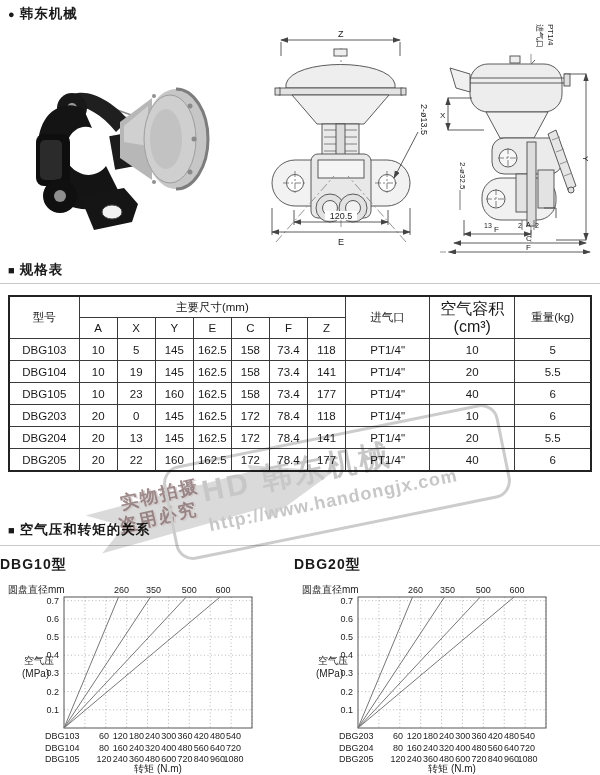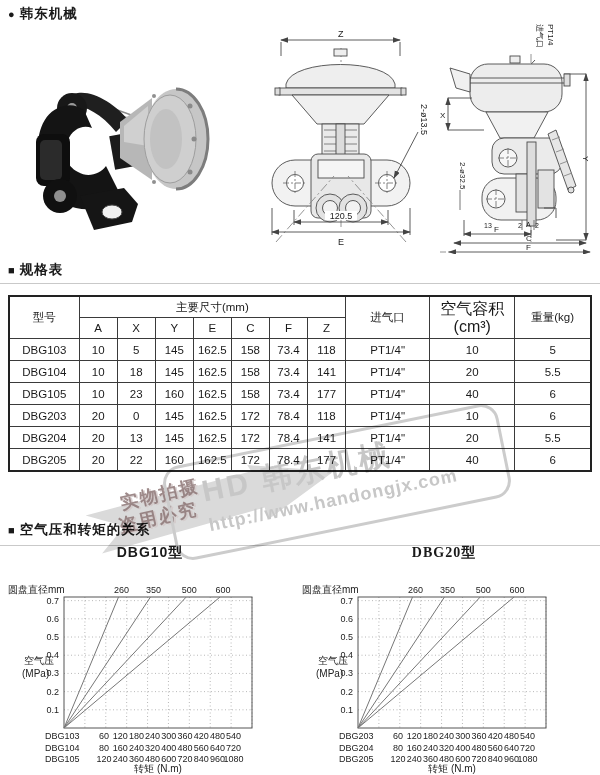--- a/index.html
+++ b/index.html
@@ -12,21 +12,21 @@
   
   table.spec{position:absolute;left:8px;top:295px;width:584px;border-collapse:collapse;
              table-layout:fixed;font-size:11.5px;}
   table.spec th,table.spec td{border:1px solid #3a3a3a;text-align:center;vertical-align:middle;
              padding:0;font-weight:normal;}
   table.spec{border:2px solid #222;}
   table.spec thead th{height:20px;}
   table.spec tbody td{height:21px;}
   .cm3{font-size:16px;line-height:1.1;}
   
-  .chart-title{position:absolute;top:544px;width:300px;text-align:center;font-size:14px;
+  .chart-title{position:absolute;top:556px;width:300px;font-size:14px;
                font-weight:bold;letter-spacing:1px;}
   .chart-svg{position:absolute;top:576px;width:300px;height:199px;}
   svg text{font-family:"Liberation Sans",sans-serif;}
   
   .wm{position:absolute;left:0;top:0;width:600px;height:775px;pointer-events:none;
       mix-blend-mode:multiply;z-index:5;}
   .wm-arrow{position:absolute;left:86px;top:474px;width:252px;height:58px;background:#dadada;
       transform:rotate(-13deg);
       clip-path:polygon(0% 22%,68% 12%,67% 0%,100% 44%,70% 100%,70% 78%,3% 92%,14% 55%);}
   .wm-stamp{position:absolute;left:122px;top:484px;transform:rotate(-13deg);
@@ -221,21 +221,21 @@
           <td>158</td>
           <td>73.4</td>
           <td>118</td>
           <td>PT1/4"</td>
           <td>10</td>
           <td>5</td>
         </tr>
         <tr>
           <td>DBG104</td>
           <td>10</td>
-          <td>18</td>
+          <td>19</td>
           <td>145</td>
           <td>162.5</td>
           <td>158</td>
           <td>73.4</td>
           <td>141</td>
           <td>PT1/4"</td>
           <td>20</td>
           <td>5.5</td>
         </tr>
         <tr>
@@ -305,21 +305,21 @@
     </div>
   </div>
 
   <div class="sec-head" style="top:521px;">
     <span class="bullet">■</span>
     <span>空气压和转矩的关系</span>
   </div>
   <div class="rule" style="top:545px;"></div>
 
   <div class="chart-title" style="left:0;">DBG10型</div>
-  <div class="chart-title" style="left:294px;font-family:Liberation Serif, serif;">DBG20型</div>
+  <div class="chart-title" style="left:294px;">DBG20型</div>
   <svg class="chart-svg" style="left:0;" viewBox="0 0 300 199">
       <text x="8" y="17" font-size="10" fill="#222">圆盘直径mm</text>
       <line x1="84.88888888888889" y1="21" x2="84.88888888888889" y2="152" stroke="#999" stroke-width="0.7" stroke-dasharray="1 2.5"></line>
       <line x1="105.77777777777777" y1="21" x2="105.77777777777777" y2="152" stroke="#999" stroke-width="0.7" stroke-dasharray="1 2.5"></line>
       <line x1="126.66666666666666" y1="21" x2="126.66666666666666" y2="152" stroke="#999" stroke-width="0.7" stroke-dasharray="1 2.5"></line>
       <line x1="147.55555555555554" y1="21" x2="147.55555555555554" y2="152" stroke="#999" stroke-width="0.7" stroke-dasharray="1 2.5"></line>
       <line x1="168.44444444444446" y1="21" x2="168.44444444444446" y2="152" stroke="#999" stroke-width="0.7" stroke-dasharray="1 2.5"></line>
       <line x1="189.33333333333331" y1="21" x2="189.33333333333331" y2="152" stroke="#999" stroke-width="0.7" stroke-dasharray="1 2.5"></line>
       <line x1="210.22222222222223" y1="21" x2="210.22222222222223" y2="152" stroke="#999" stroke-width="0.7" stroke-dasharray="1 2.5"></line>
       <line x1="231.11111111111111" y1="21" x2="231.11111111111111" y2="152" stroke="#999" stroke-width="0.7" stroke-dasharray="1 2.5"></line>

